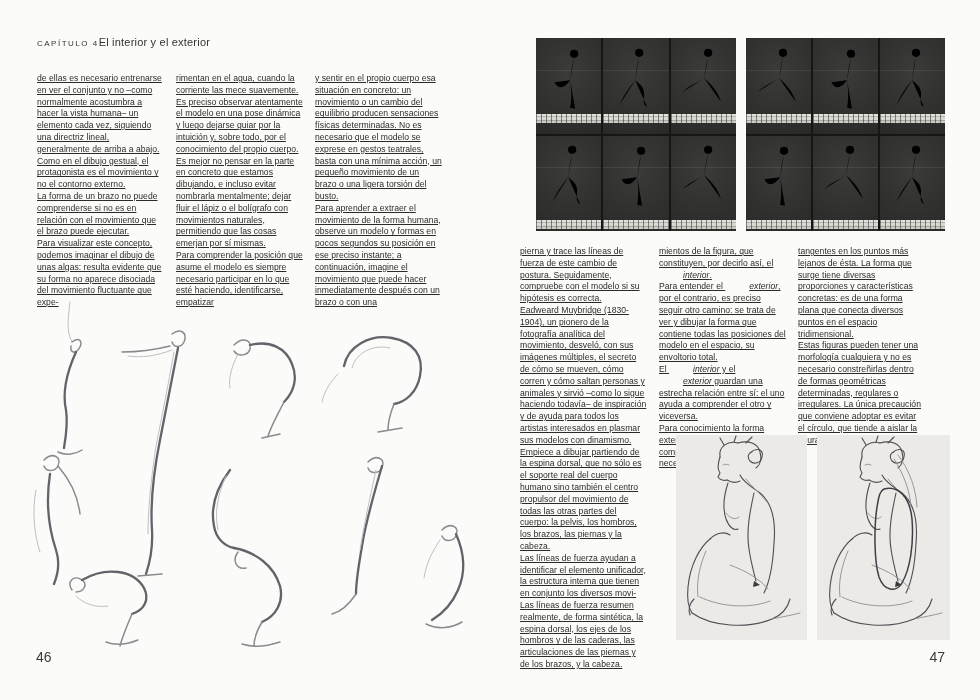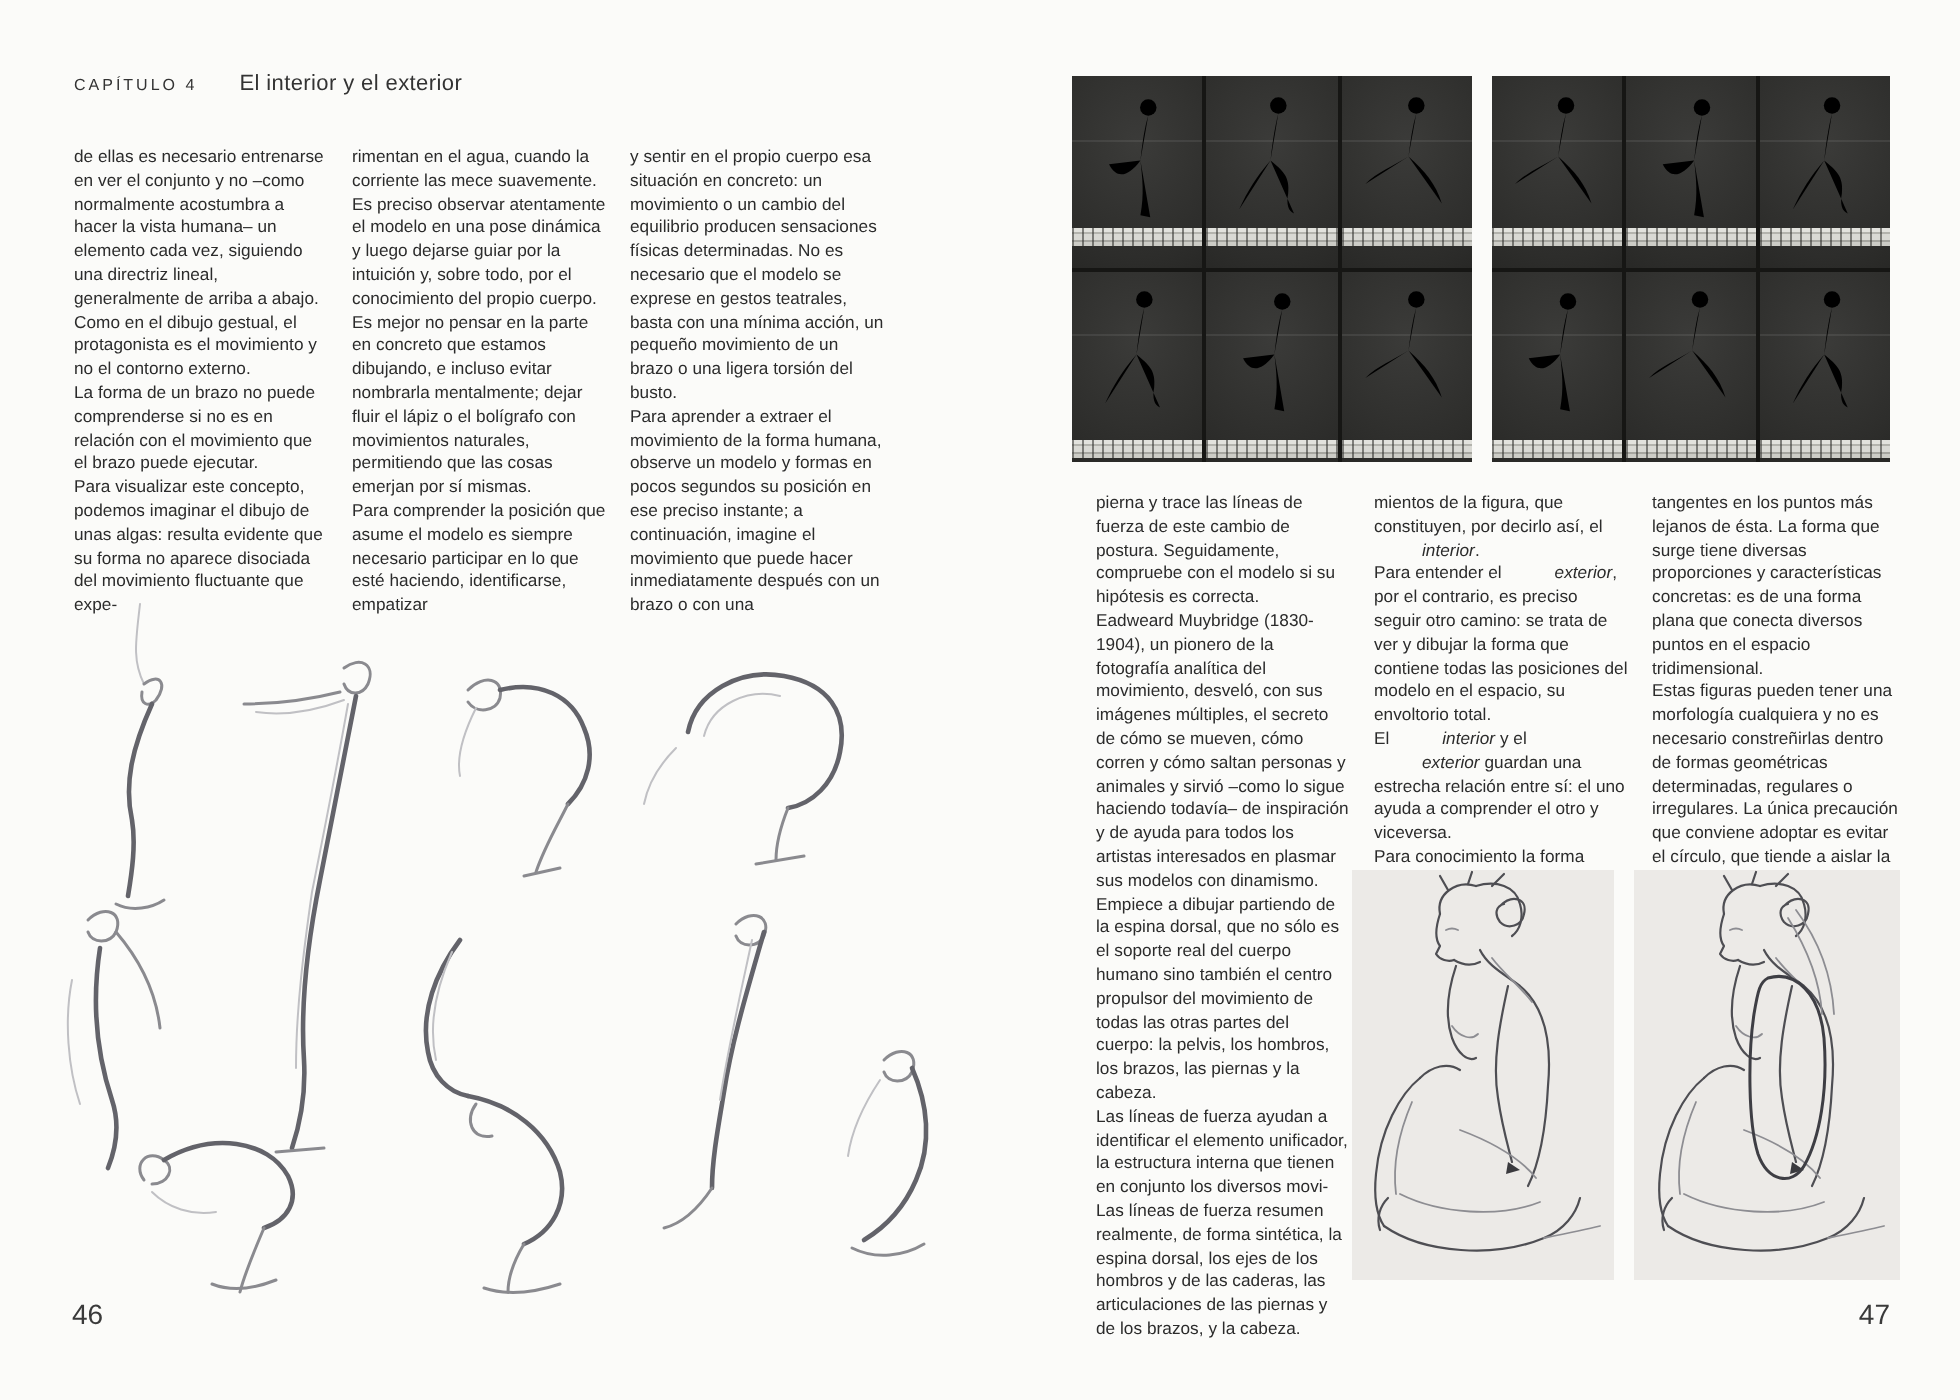--- a/index.html
+++ b/index.html
@@ -9,28 +9,28 @@
     font-family:"Liberation Sans","DejaVu Sans",sans-serif;
     color:var(--ink,#2b2b2b);
     overflow:hidden;
   }
   .spread{position:relative;width:980px;height:700px;background:var(--paper,#fbfbf9);}
   .page{position:absolute;top:0;width:490px;height:700px;}
   .page-left{left:0;}
   .page-right{left:490px;}
 
   
-  .chapter-header{position:absolute;left:37px;top:36px;display:flex;gap:21px;align-items:baseline;}
+  .chapter-header{position:absolute;left:37px;top:36px;display:flex;align-items:baseline;}
   .chapter-label{font-size:8px;letter-spacing:1.5px;color:#333;}
   .chapter-title{font-size:11px;letter-spacing:0.2px;color:#333;}
 
   
-  .columns{position:absolute;display:flex;gap:12px;}
+  .columns{position:absolute;display:flex;gap:12px;text-decoration:underline;}
   .cols-left{left:37px;top:73px;}
-  .cols-right{left:58px;top:246px;}
+  .cols-right{left:30px;top:246px;}
   .col{width:127px;}
   .col p{
     margin:0;font-size:8.6px;line-height:11.8px;letter-spacing:0.02px;
     color:var(--ink,#2b2b2b);text-align:left;
   }
   .col p i{font-style:italic;margin-left:24px;}
 
   
   .page-number{position:absolute;font-size:14px;color:#3a3a3a;}
   .pn-left{left:36px;top:649px;}

